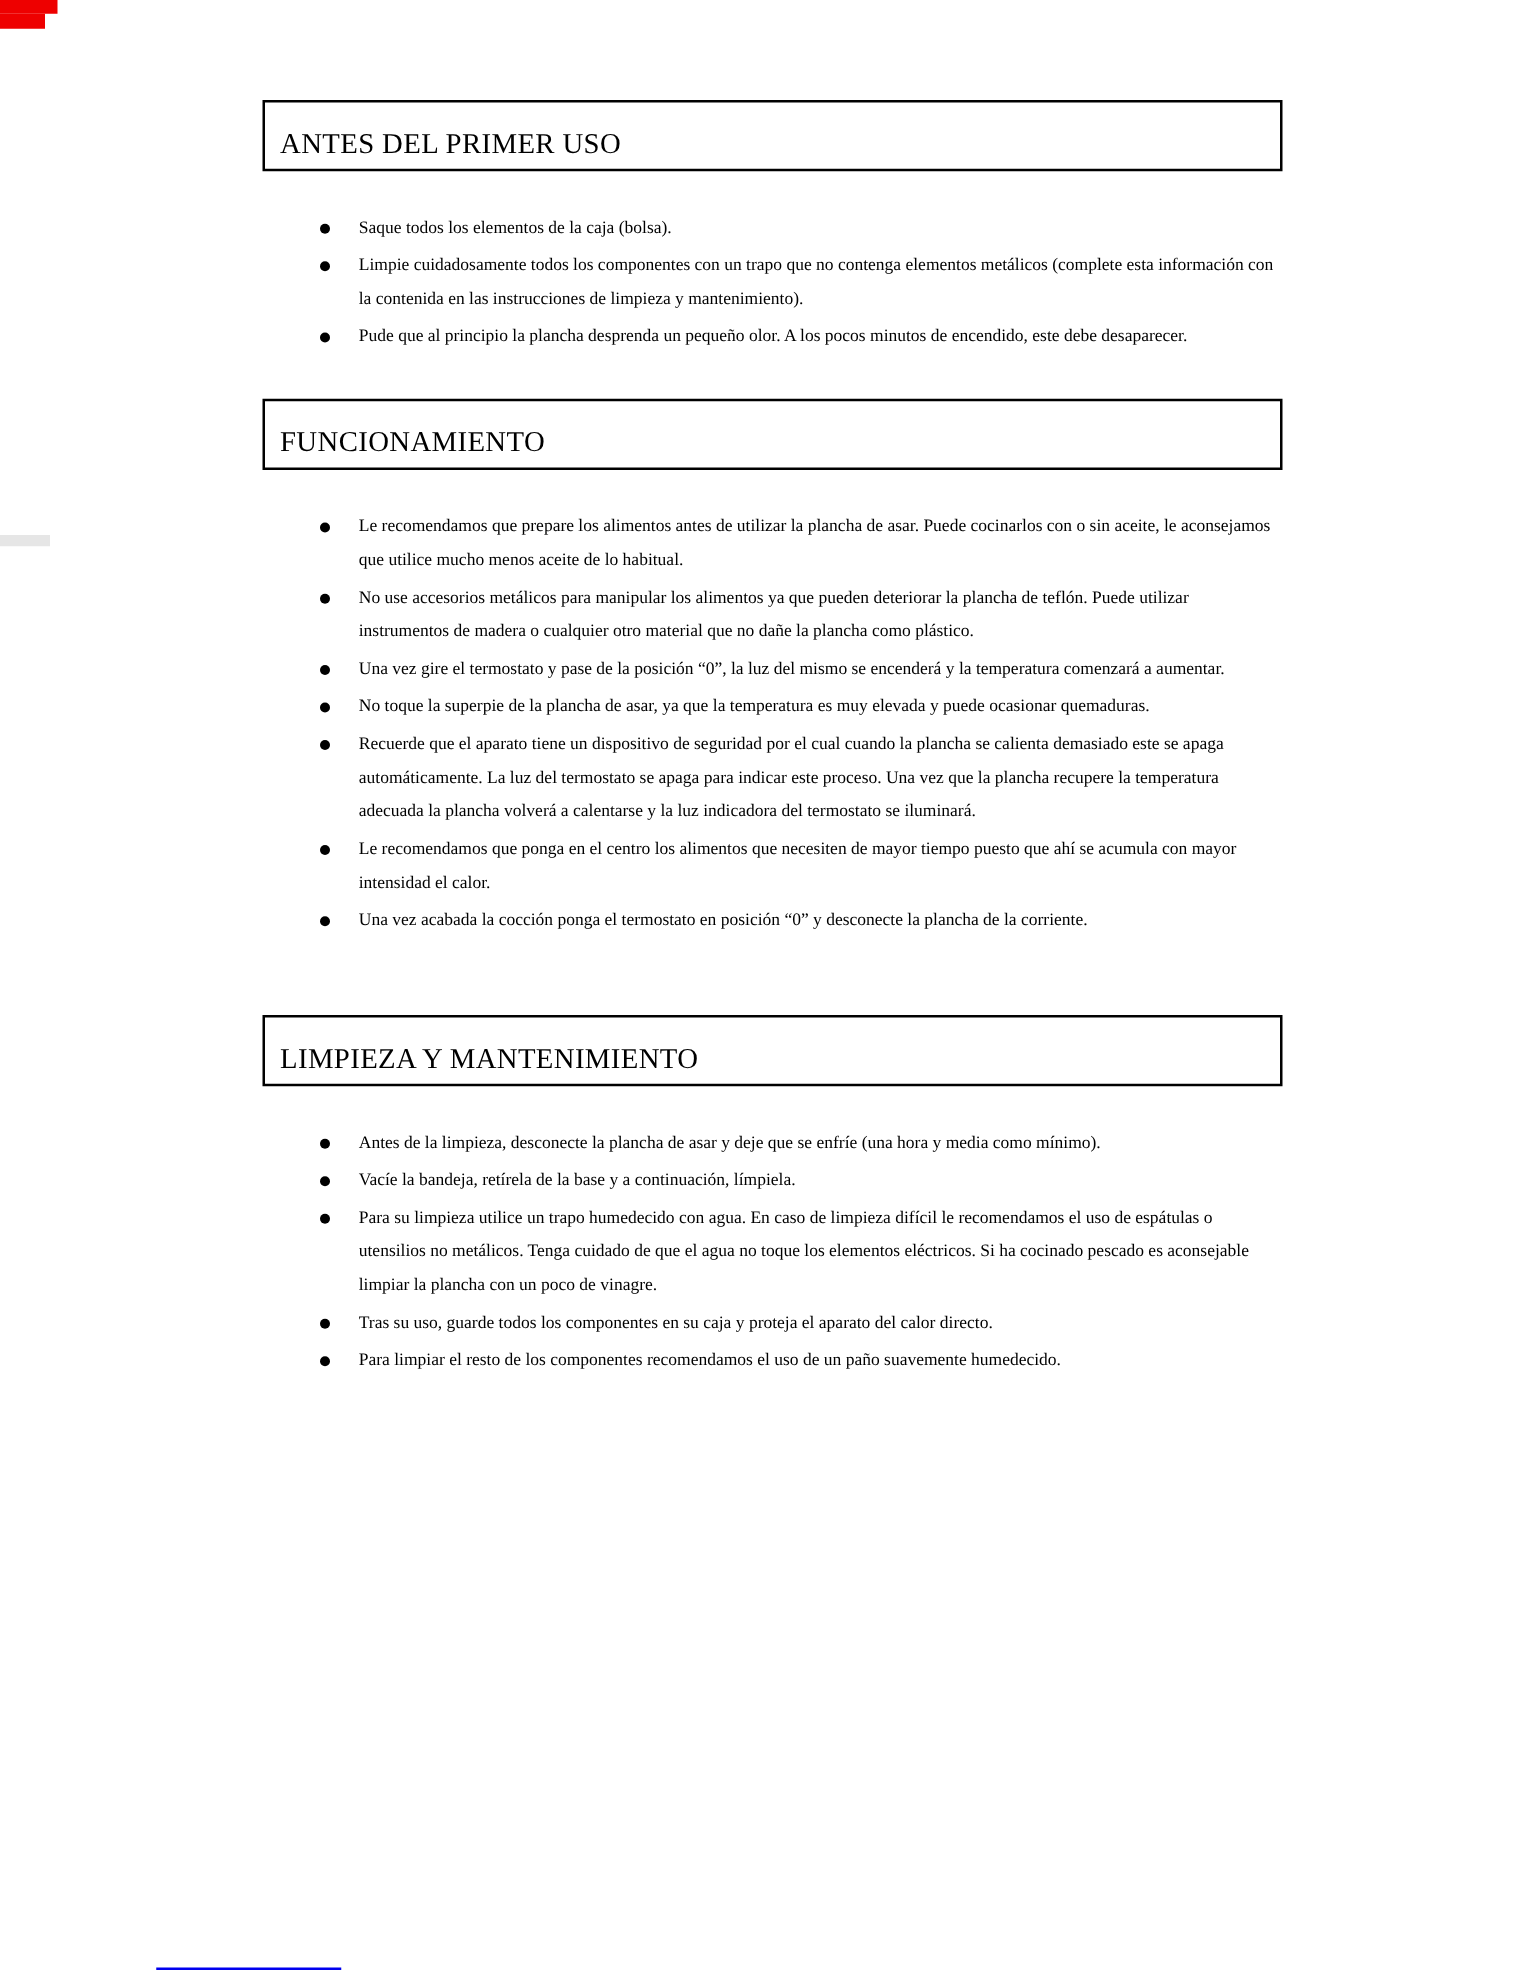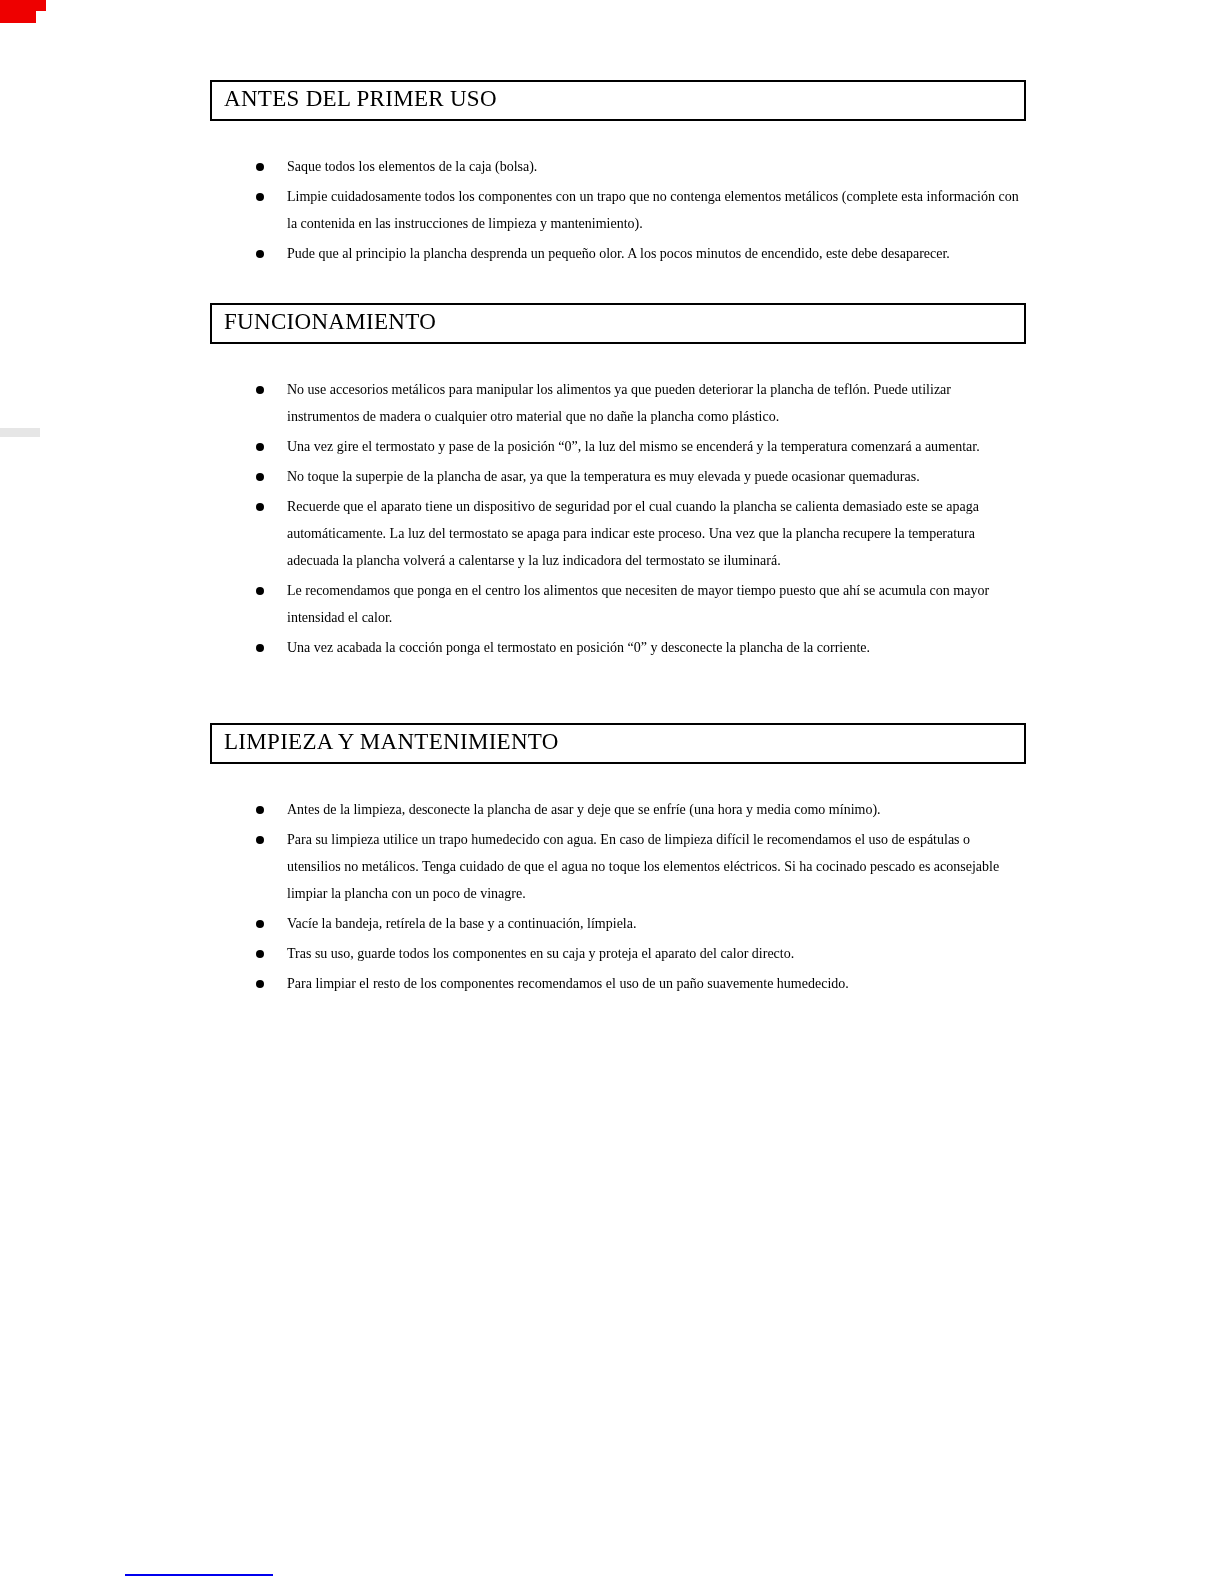--- a/index.html
+++ b/index.html
@@ -15,21 +15,21 @@
     position:absolute;
     left:210px;
     top:80px;
     width:816px;
   }
   .doc-section { width:100%; }
   .section-funcionamiento { margin-top:36px; }
   .section-limpieza { margin-top:62px; }
   .section-header {
     border:2px solid #000000;
-    padding:4px 12px 7px 12px;
+    padding:20px 12px 7px 12px;
     width:100%;
   }
   .section-header h2 {
     font-size:23px;
     font-weight:normal;
     letter-spacing:0.3px;
     white-space:nowrap;
   }
   .bullet-list {
     list-style:none;
@@ -93,37 +93,38 @@
       <li>Limpie cuidadosamente todos los componentes con un trapo que no contenga elementos metálicos (complete esta información con la contenida en las instrucciones de limpieza y mantenimiento).</li>
       <li>Pude que al principio la plancha desprenda un pequeño olor. A los pocos minutos de encendido, este debe desaparecer.</li>
     </ul>
   </section>
 
   <section class="doc-section section-funcionamiento">
     <div class="section-header">
       <h2>FUNCIONAMIENTO</h2>
     </div>
     <ul class="bullet-list">
+      <li>Le recomendamos que prepare los alimentos antes de utilizar la plancha de asar. Puede cocinarlos con o sin aceite, le aconsejamos que utilice mucho menos aceite de lo habitual.</li>
       <li>No use accesorios metálicos para manipular los alimentos ya que pueden deteriorar la plancha de teflón. Puede utilizar instrumentos de madera o cualquier otro material que no dañe la plancha como plástico.</li>
       <li>Una vez gire el termostato y pase de la posición “0”, la luz del mismo se encenderá y la temperatura comenzará a aumentar.</li>
       <li>No toque la superpie de la plancha de asar, ya que la temperatura es muy elevada y puede ocasionar quemaduras.</li>
       <li>Recuerde que el aparato tiene un dispositivo de seguridad por el cual cuando la plancha se calienta demasiado este se apaga automáticamente. La luz del termostato se apaga para indicar este proceso. Una vez que la plancha recupere la temperatura adecuada la plancha volverá a calentarse y la luz indicadora del termostato se iluminará.</li>
       <li>Le recomendamos que ponga en el centro los alimentos que necesiten de mayor tiempo puesto que ahí se acumula con mayor intensidad el calor.</li>
       <li>Una vez acabada la cocción ponga el termostato en posición “0” y desconecte la plancha de la corriente.</li>
     </ul>
   </section>
 
   <section class="doc-section section-limpieza">
     <div class="section-header">
       <h2>LIMPIEZA Y MANTENIMIENTO</h2>
     </div>
     <ul class="bullet-list">
       <li>Antes de la limpieza, desconecte la plancha de asar y deje que se enfríe (una hora y media como mínimo).</li>
+      <li>Vacíe la bandeja, retírela de la base y a continuación, límpiela.</li>
       <li>Para su limpieza utilice un trapo humedecido con agua. En caso de limpieza difícil le recomendamos el uso de espátulas o utensilios no metálicos. Tenga cuidado de que el agua no toque los elementos eléctricos. Si ha cocinado pescado es aconsejable limpiar la plancha con un poco de vinagre.</li>
-      <li>Vacíe la bandeja, retírela de la base y a continuación, límpiela.</li>
       <li>Tras su uso, guarde todos los componentes en su caja y proteja el aparato del calor directo.</li>
       <li>Para limpiar el resto de los componentes recomendamos el uso de un paño suavemente humedecido.</li>
     </ul>
   </section>
 
 </div>
 
 <a class="footer-link-line" href="#"></a>
 
 </body></html>

